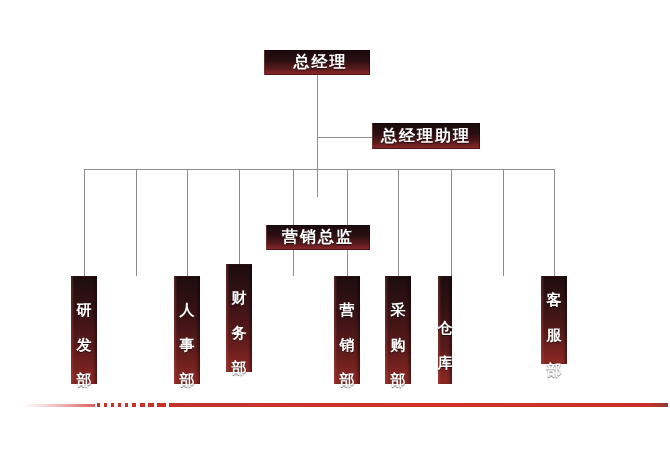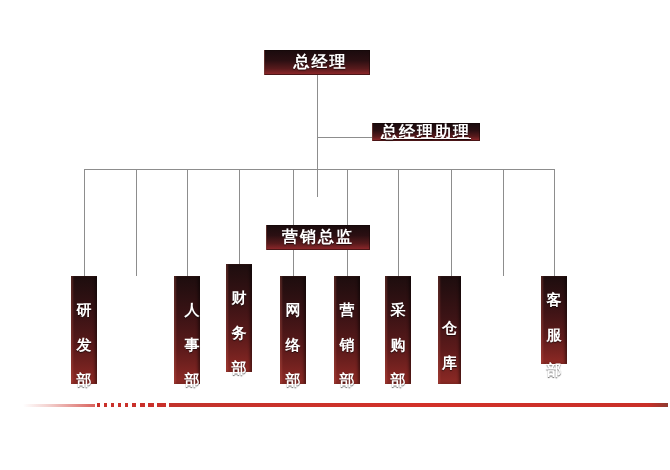--- a/index.html
+++ b/index.html
@@ -75,47 +75,44 @@
   <div class="line v" style="left:347px; top:169px; height:107px;"></div>
   <div class="line v" style="left:398px; top:169px; height:107px;"></div>
   <div class="line v" style="left:451px; top:169px; height:107px;"></div>
   <div class="line v" style="left:503px; top:169px; height:107px;"></div>
   <div class="line v" style="left:554px; top:169px; height:107px;"></div>
 
   <div class="node hnode" style="left:264px; top:50px; width:106px; height:25px;padding-left:7px;">
     <span>总经理</span>
   </div>
 
-  <div class="node hnode" style="left:372px; top:123px; width:108px; height:18px;text-decoration:underline;">
+  <div class="node hnode" style="left:372px; top:123px; width:108px; height:26px;">
     <span>总经理助理</span>
   </div>
 
   <div class="node hnode" style="left:266px; top:197px; width:104px; height:25px;margin-top:28px;">
     <span>营销总监</span>
   </div>
 
   <div class="node vnode" style="left:71px;  top:276px; width:26px; height:108px;">
     <span class="vtext">研发部</span>
   </div>
-  <div class="node vnode" style="left:174px; top:276px; width:26px; height:108px;justify-content:flex-end;">
+  <div class="node vnode" style="left:174px; top:276px; width:26px; height:108px;">
     <span class="vtext">人事部</span>
   </div>
   <div class="node vnode" style="left:226px; top:264px; width:26px; height:108px;">
     <span class="vtext">财务部</span>
-  </div>
-  <div class="node vnode" style="left:280px; top:276px; width:26px; height:108px;">
-    <span class="vtext">网络部</span>
   </div>
   <div class="node vnode" style="left:334px; top:276px; width:26px; height:108px;">
     <span class="vtext">营销部</span>
   </div>
   <div class="node vnode" style="left:385px; top:276px; width:26px; height:108px;">
     <span class="vtext">采购部</span>
   </div>
-  <div class="node vnode" style="left:438px; top:276px; width:23px; height:108px;">
+  <div class="node vnode" style="left:438px; top:276px; width:14px; height:108px;">
     <span class="vtext">仓库</span>
   </div>
   <div class="node vnode" style="left:541px; top:276px; width:26px; height:88px;">
     <span class="vtext">客服部</span>
   </div>
 
   <div class="accent-fade"></div>
   <div class="accent-dash" style="left:97px;  width:3px;"></div>
   <div class="accent-dash" style="left:104px; width:3px;"></div>
   <div class="accent-dash" style="left:111px; width:3px;"></div>

